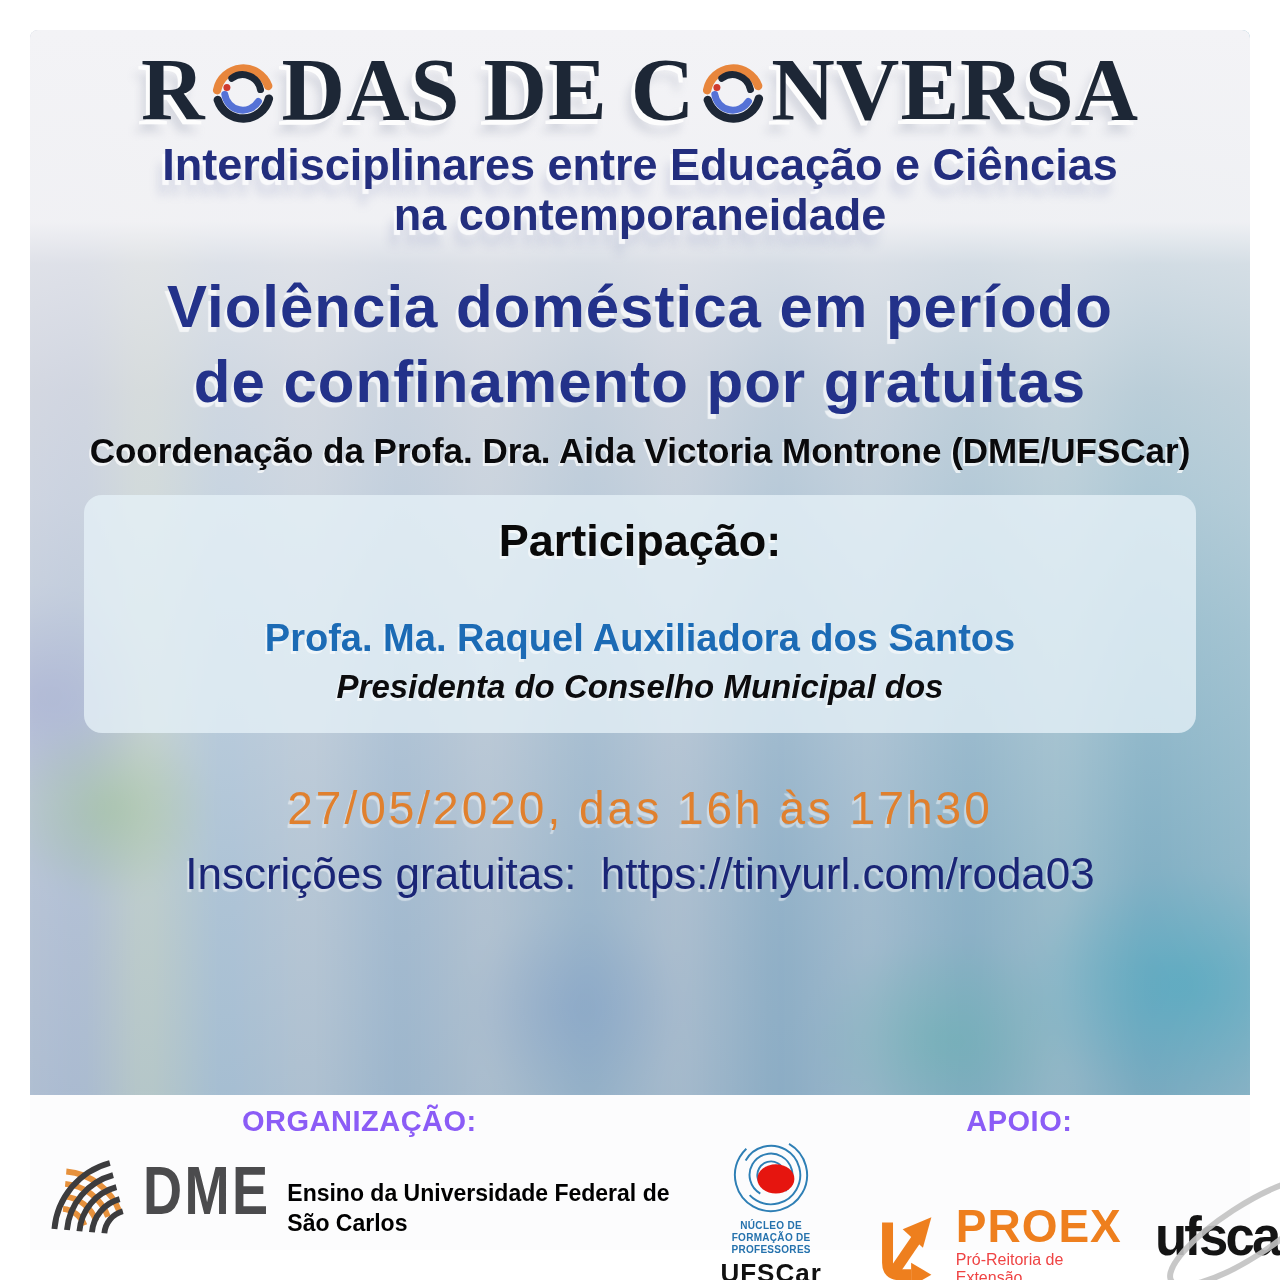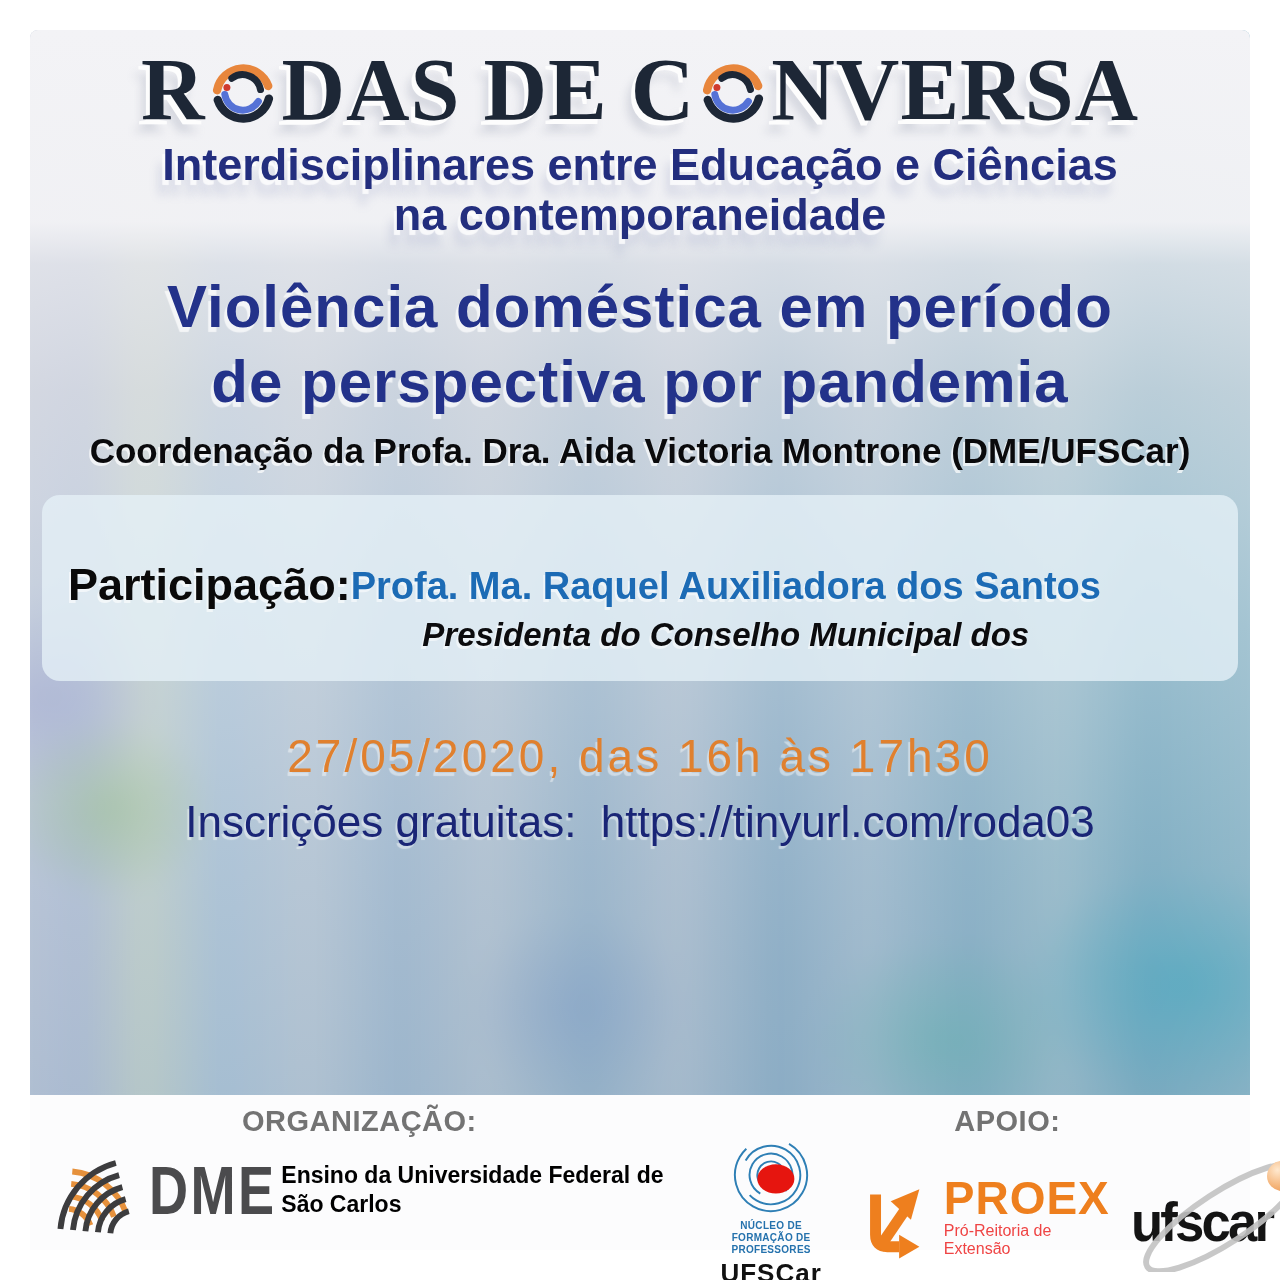--- a/index.html
+++ b/index.html
@@ -37,43 +37,43 @@
   .o-swirl { width:70px; height:70px; margin:0 3px; transform:translateY(3px); }
 
   .subtitle { margin-top:6px; font-weight:700; font-size:45px; line-height:1.12; color:#232e7e;
     text-shadow:-3px 5px 1px rgba(255,255,255,0.8), -6px 15px 10px rgba(120,130,180,0.25); }
 
   .main-title { margin-top:28px; font-weight:700; font-size:60px; line-height:1.25; color:#23328a;
     letter-spacing:1px; text-shadow:-3px 5px 1px rgba(255,255,255,0.7); }
   .coordination { margin-top:12px; font-weight:700; font-size:35px; color:#0a0a0c;
     text-shadow:-2px 3px 0 rgba(255,255,255,0.7); }
 
-  .panel { margin-top:24px; width:1196px; border-radius:18px; background:rgba(230,241,247,0.78);
-    padding:20px 26px 26px; display:flex; flex-direction:row; align-items:center; }
+  .panel { margin-top:24px; width:1112px; border-radius:18px; background:rgba(230,241,247,0.78);
+    padding:20px 26px 26px; display:flex; flex-direction:column; align-items:center; }
   .panel-heading { font-weight:700; font-size:45px; color:#0a0a0a; text-shadow:-2px 3px 0 rgba(255,255,255,0.6); }
   .speaker-1 { margin-top:50px; }
   .speaker-2 { margin-top:40px; }
   .speaker-name { font-weight:700; font-size:38px; color:#1c6bb5; text-shadow:-2px 3px 0 rgba(255,255,255,0.55); }
   .speaker-role { margin-top:6px; font-weight:700; font-style:italic; font-size:33px; line-height:1.25;
     color:#0c0c0e; text-shadow:-2px 3px 0 rgba(255,255,255,0.55); }
   .speaker-role + .speaker-role { margin-top:0; }
 
   .date-line { margin-top:48px; font-weight:400; font-size:46px; letter-spacing:3px; color:#e0802e;
     text-shadow:-2px 4px 1px rgba(255,255,255,0.45); }
   .registration { margin-top:14px; font-weight:400; font-size:44px; color:#1a2576;
     text-shadow:-2px 3px 1px rgba(255,255,255,0.45); }
   .registration .url { margin-left:12px; }
 
   
   .footer { width:1220px; height:155px; background:#fcfcfd; display:flex; }
   .footer-col { display:flex; flex-direction:column; align-items:center; }
   .footer-col.left { flex:0 0 54%; }
   .footer-col.right { flex:1; }
-  .footer-heading { margin-top:10px; font-weight:700; font-size:29px; letter-spacing:0.5px; color:#737373; }
-  .footer-row { display:flex; align-items:center; justify-content:center; margin-top:4px; }
+  .footer-heading { margin-top:10px; font-weight:700; font-size:29px; letter-spacing:0.5px; color:#8b5cf6; }
+  .footer-row { display:flex; align-items:flex-end; justify-content:center; margin-top:4px;gap:12px; }
 
   .dme-logo { display:flex; align-items:center; }
   .dme-arcs { width:88px; height:96px; }
   .dme-word { font-size:66px; font-weight:700; color:#4b4b4d; letter-spacing:3px;
     transform:scaleX(0.82) scaleY(1.05); transform-origin:left center; margin-left:6px; width:118px; }
   .dme-desc { margin-left:14px; text-align:left; font-weight:700; font-size:23px; line-height:1.28; color:#000; }
 
   .nucleo { width:168px; text-align:center; margin-top:-4px; }
   .nucleo-svg { width:110px; height:78px; }
   .nucleo-line { font-weight:700; font-size:10px; line-height:1.2; color:#2572ad; letter-spacing:0.3px; }
@@ -124,21 +124,21 @@
           <span>NVERSA</span>
         </div>
 
         <div class="subtitle">
           <div>Interdisciplinares entre Educação e Ciências</div>
           <div>na contemporaneidade</div>
         </div>
 
         <h1 class="main-title">
           <div>Violência doméstica em período</div>
-          <div>de perspectiva por pandemia</div>
+          <div>de confinamento por gratuitas</div>
         </h1>
 
         <div class="coordination">Coordenação da Profa. Dra. Aida Victoria Montrone (DME/UFSCar)</div>
 
         <section class="panel">
           <h2 class="panel-heading">Participação:</h2>
 
           <div class="speaker speaker-1">
             <div class="speaker-name">Profa. Ma. Raquel Auxiliadora dos Santos</div>
             <div class="speaker-role">Presidenta do Conselho Municipal dos</div>

